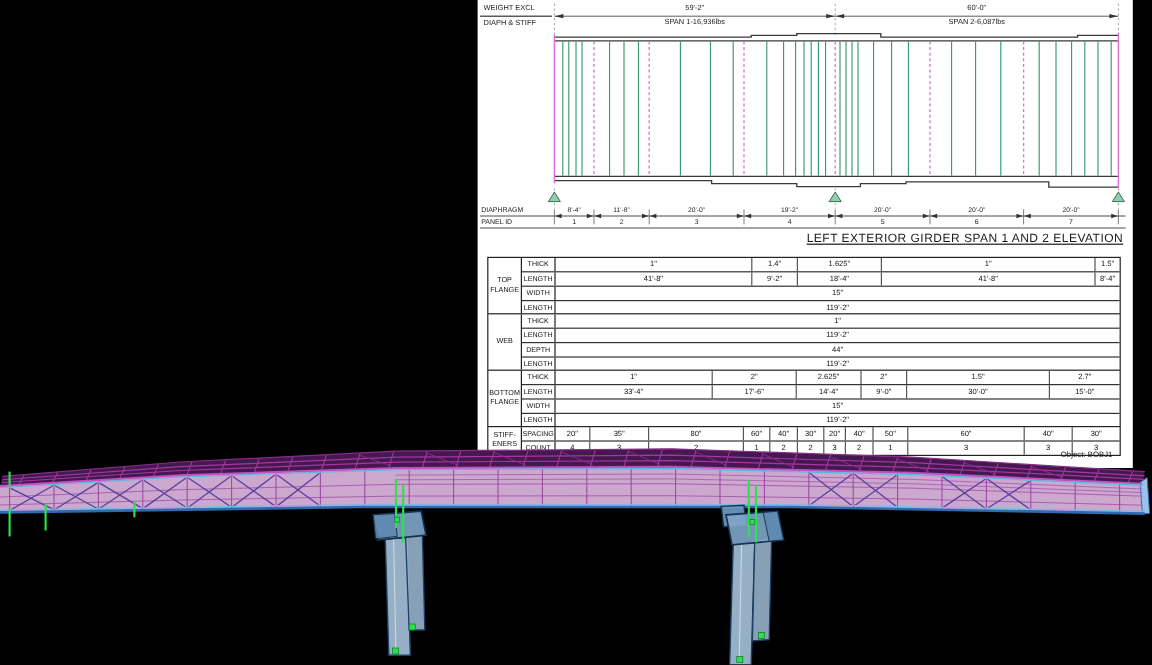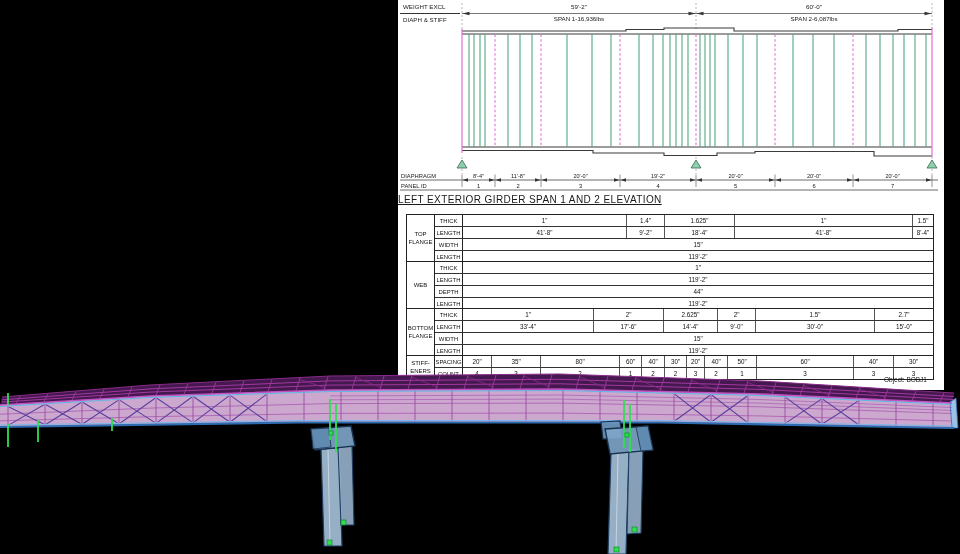--- a/index.html
+++ b/index.html
@@ -12,21 +12,21 @@
   #weight-bot{left:5px;top:16px;font-size:6.2px;}
   #weight-rule{position:absolute;left:2px;top:13px;width:60px;border-top:1px solid #333;}
   .span-dim{top:2.5px;font-size:6.2px;width:140px;text-align:center;}
   .span-wt{top:15px;font-size:6.2px;width:160px;text-align:center;}
   #span1-dim{left:111px;} #span1-wt{left:101px;}
   #span2-dim{left:346px;} #span2-wt{left:336px;}
   #dimrow-label1{left:3px;top:172.5px;font-size:5.8px;}
   #dimrow-label2{left:3px;top:182.5px;font-size:5.8px;}
   .dim-seg{position:absolute;top:172.5px;font-size:5.6px;text-align:center;color:#1a1a1a;white-space:nowrap;}
   .pid-seg{position:absolute;top:182.8px;font-size:5.8px;text-align:center;color:#1a1a1a;}
-  #elev-title{position:absolute;left:0;top:194px;width:538px;text-align:left;font-size:10px;
+  #elev-title{position:absolute;left:0;top:194px;width:538px;text-align:right;font-size:10px;
     letter-spacing:.4px;color:#1a1a1a;}
   #elev-title span{text-decoration:underline;}
   #elev{position:absolute;left:0;top:0;pointer-events:none;}
   
   .etable{position:absolute;display:flex;border:1.2px solid #222;background:#fff;box-sizing:border-box;}
   .gcol{width:28px;border-right:1px solid #222;display:flex;flex-direction:column;justify-content:center;
     align-items:center;font-size:6px;line-height:7.5px;box-sizing:border-box;}
   .lrows{display:flex;flex-direction:column;}
   .trow{display:flex;height:11.1px;}
   .trow + .trow{border-top:.8px solid #333;}

